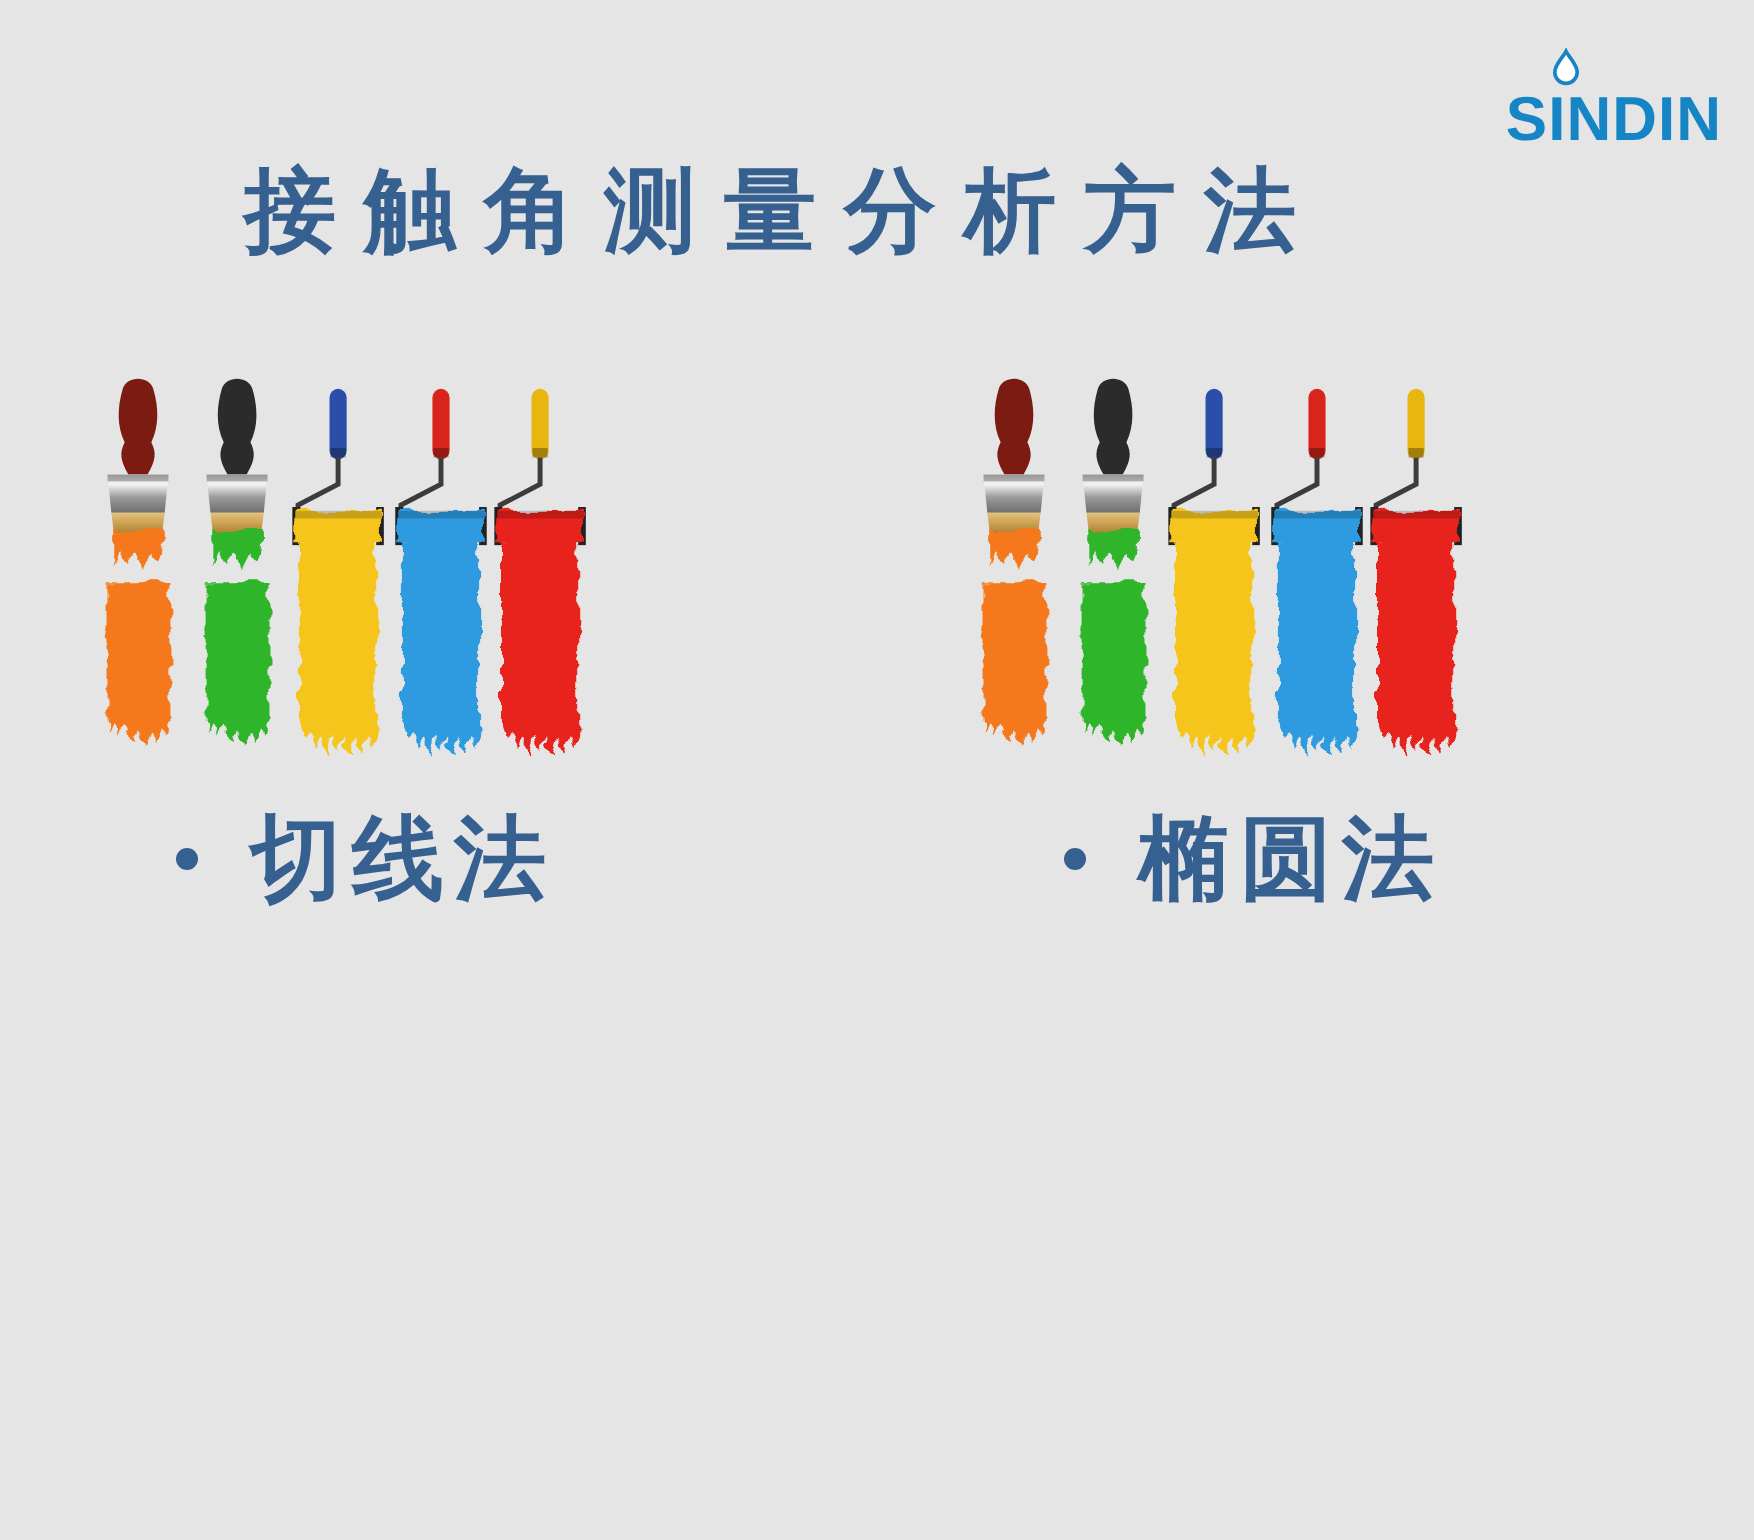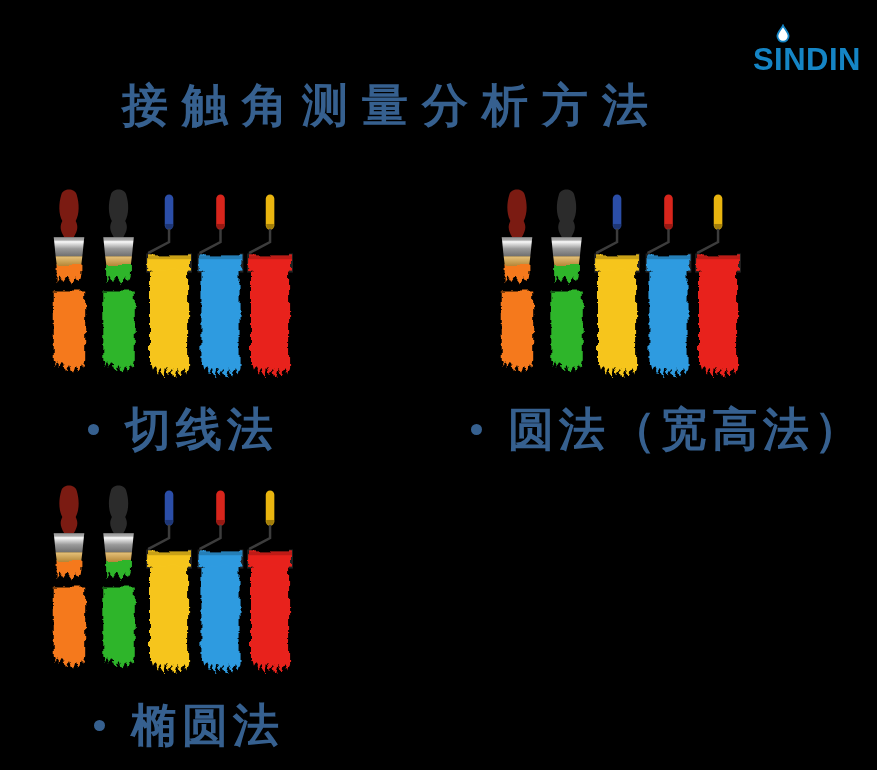--- a/index.html
+++ b/index.html
@@ -1,20 +1,20 @@
 <!DOCTYPE html>
 <html style="--ink: #36608F; --logo: #1585C5; --orange: #F5791D; --green: #2EB52C; --yellow: #F6C51A; --blue: #2D9BE0; --red: #E8241B; --maroon: #7B1B12; --blackhandle: #2B2B2B; --rollerblue: #2B4EA8; --rollerred: #D8251C; --rolleryellow: #E9B50F;"><head>
 <meta charset="utf-8">
 <style>
   * { margin:0; padding:0; box-sizing:border-box; }
   html,body { background:#888; }
   .slide {
     position:relative;
     width:877px; height:770px;
-    background:#000000;
+    background:#e5e5e5;
     margin:0 auto;
     overflow:hidden;
     font-family:"Liberation Serif", serif;
   }
 
   
   .logo {
     position:absolute; top:24px; right:16px;
     padding-top:20px;
   }
@@ -176,29 +176,20 @@
     <div class="cell cell-l">
       <svg class="art" viewBox="0 0 262 212">
           <use href="#paintset"></use>
         </svg>
       <div class="bullet b1">
         <span class="dot"></span>
         <span>切线法</span>
       </div>
     </div>
 
-    <div class="cell cell-r">
-      <svg class="art" viewBox="0 0 262 212">
-          <use href="#paintset"></use>
-        </svg>
-      <div class="bullet b2">
-        <span class="dot"></span>
-        <span>圆法（宽高法）</span>
-      </div>
-    </div>
 
     <div class="cell cell-l">
       <svg class="art" viewBox="0 0 262 212">
           <use href="#paintset"></use>
         </svg>
       <div class="bullet b3">
         <span class="dot"></span>
         <span>椭圆法</span>
       </div>
     </div>

